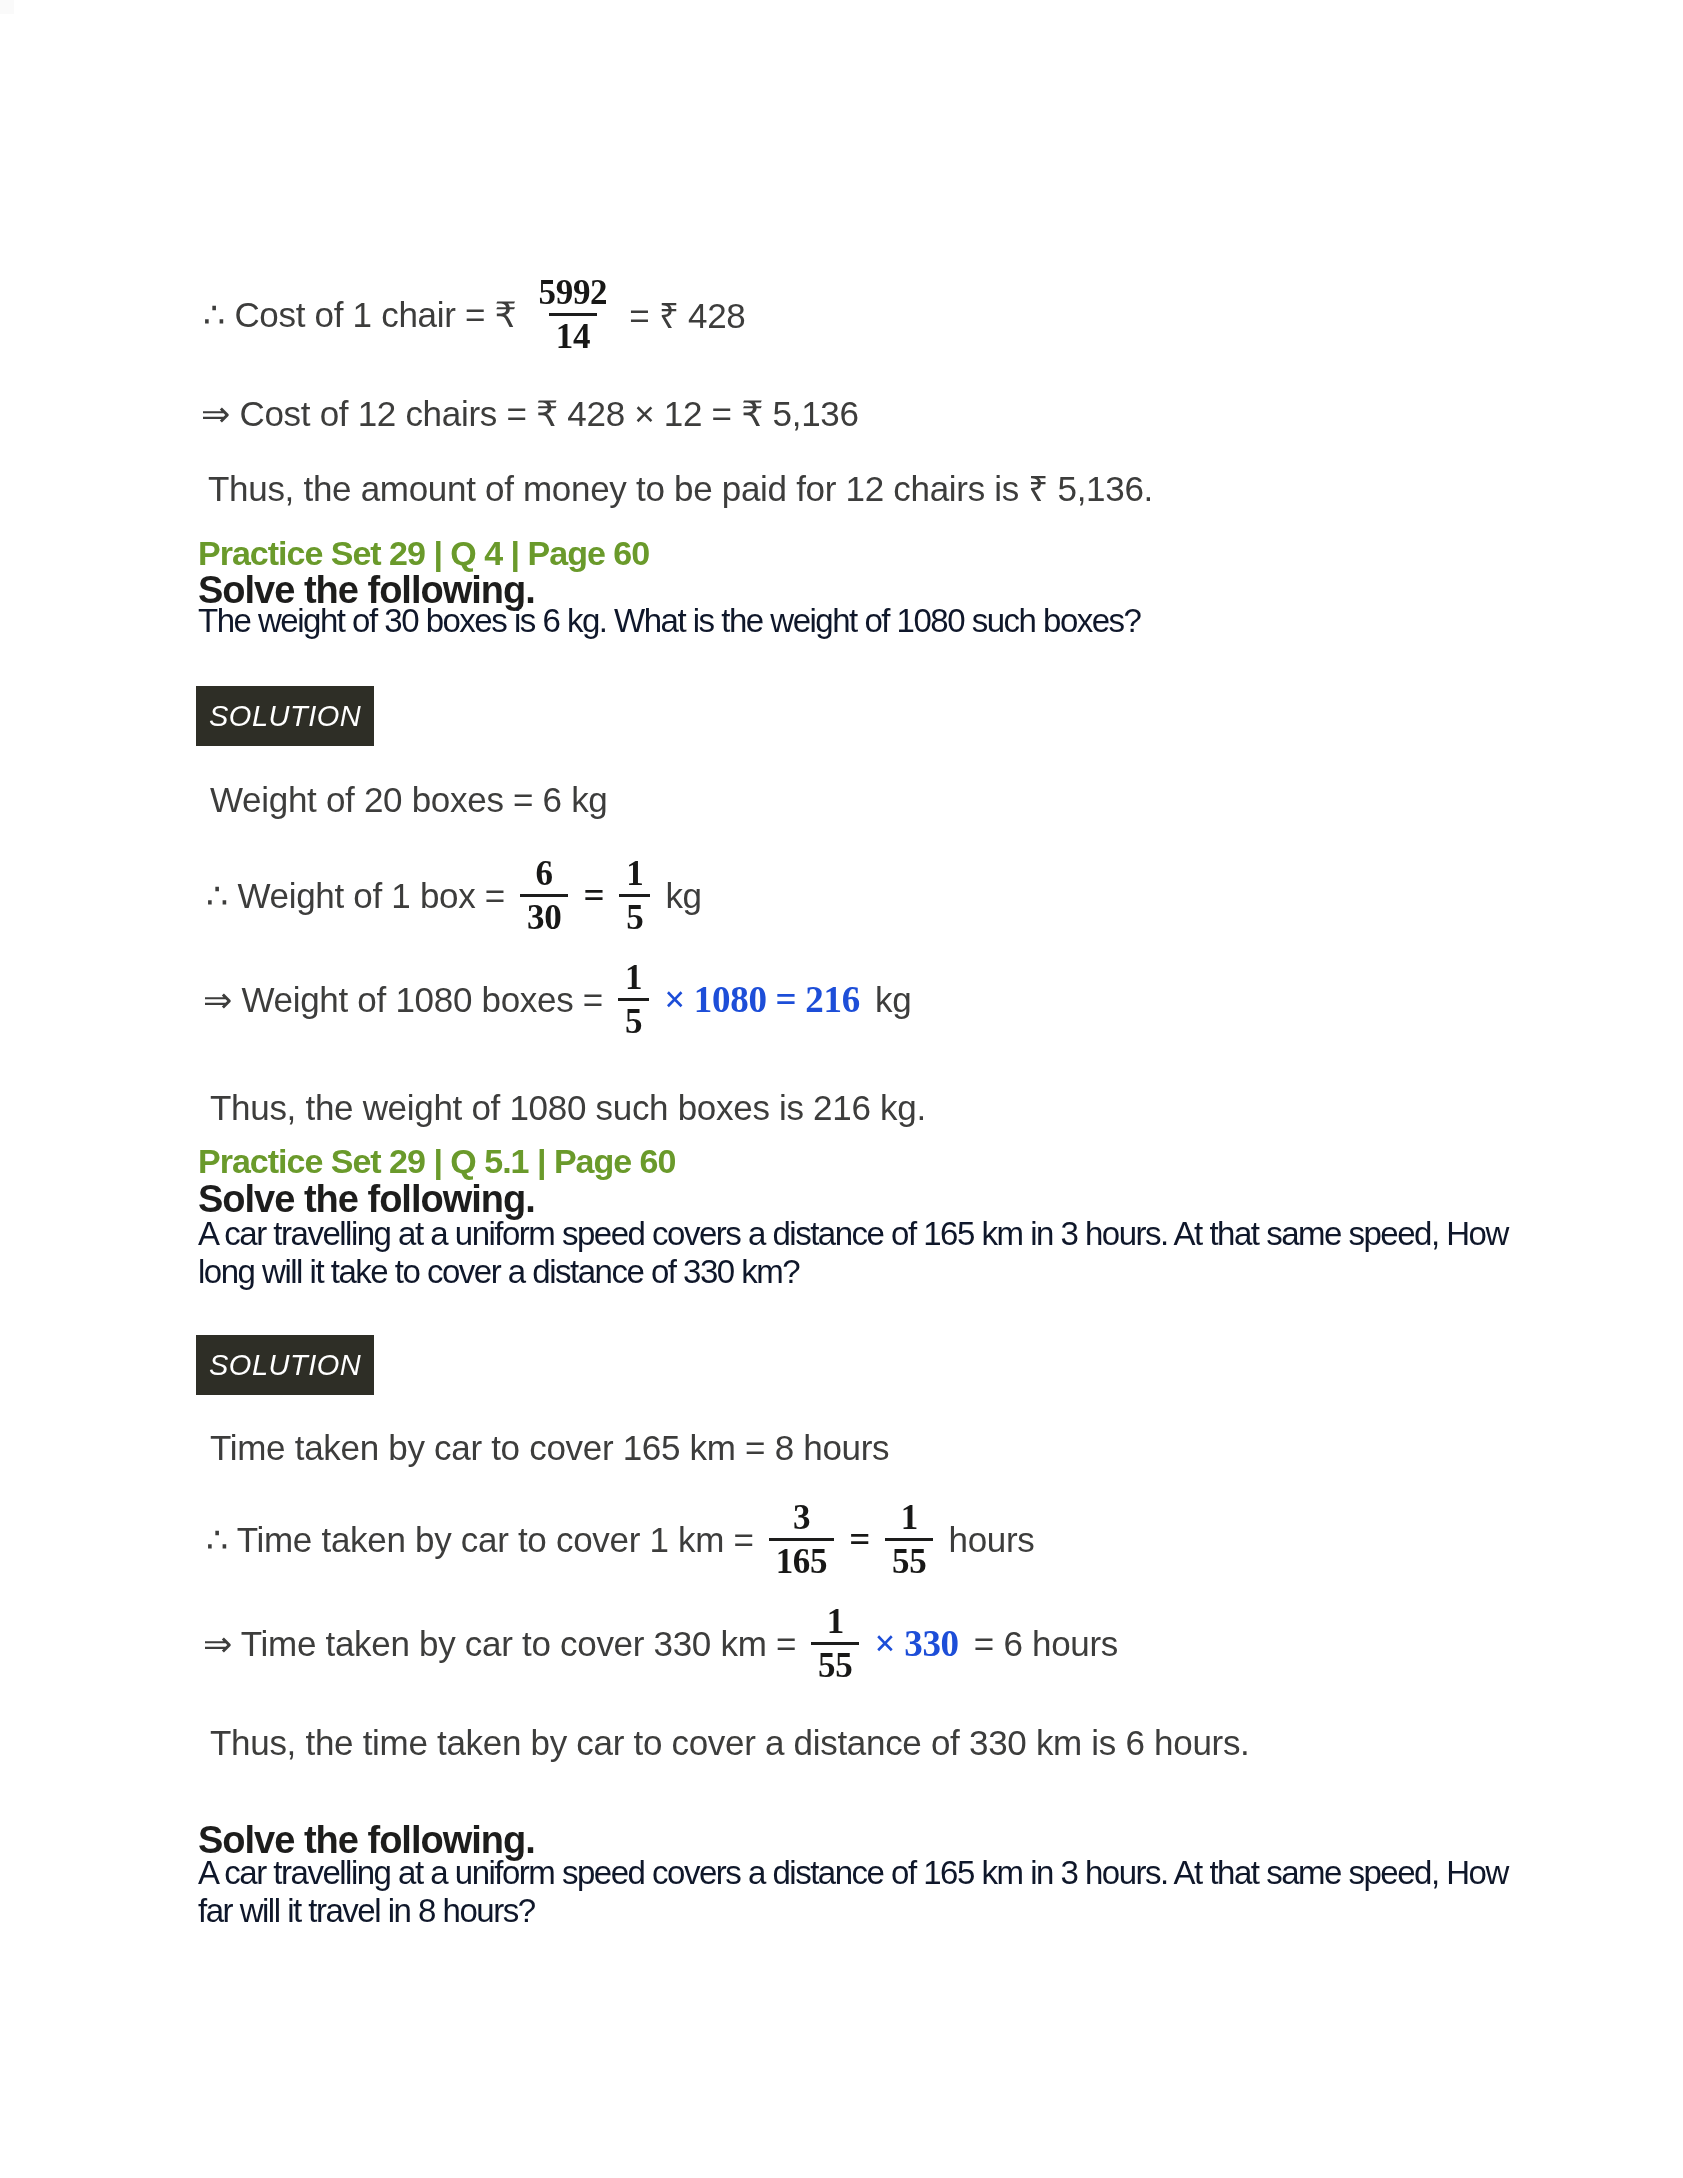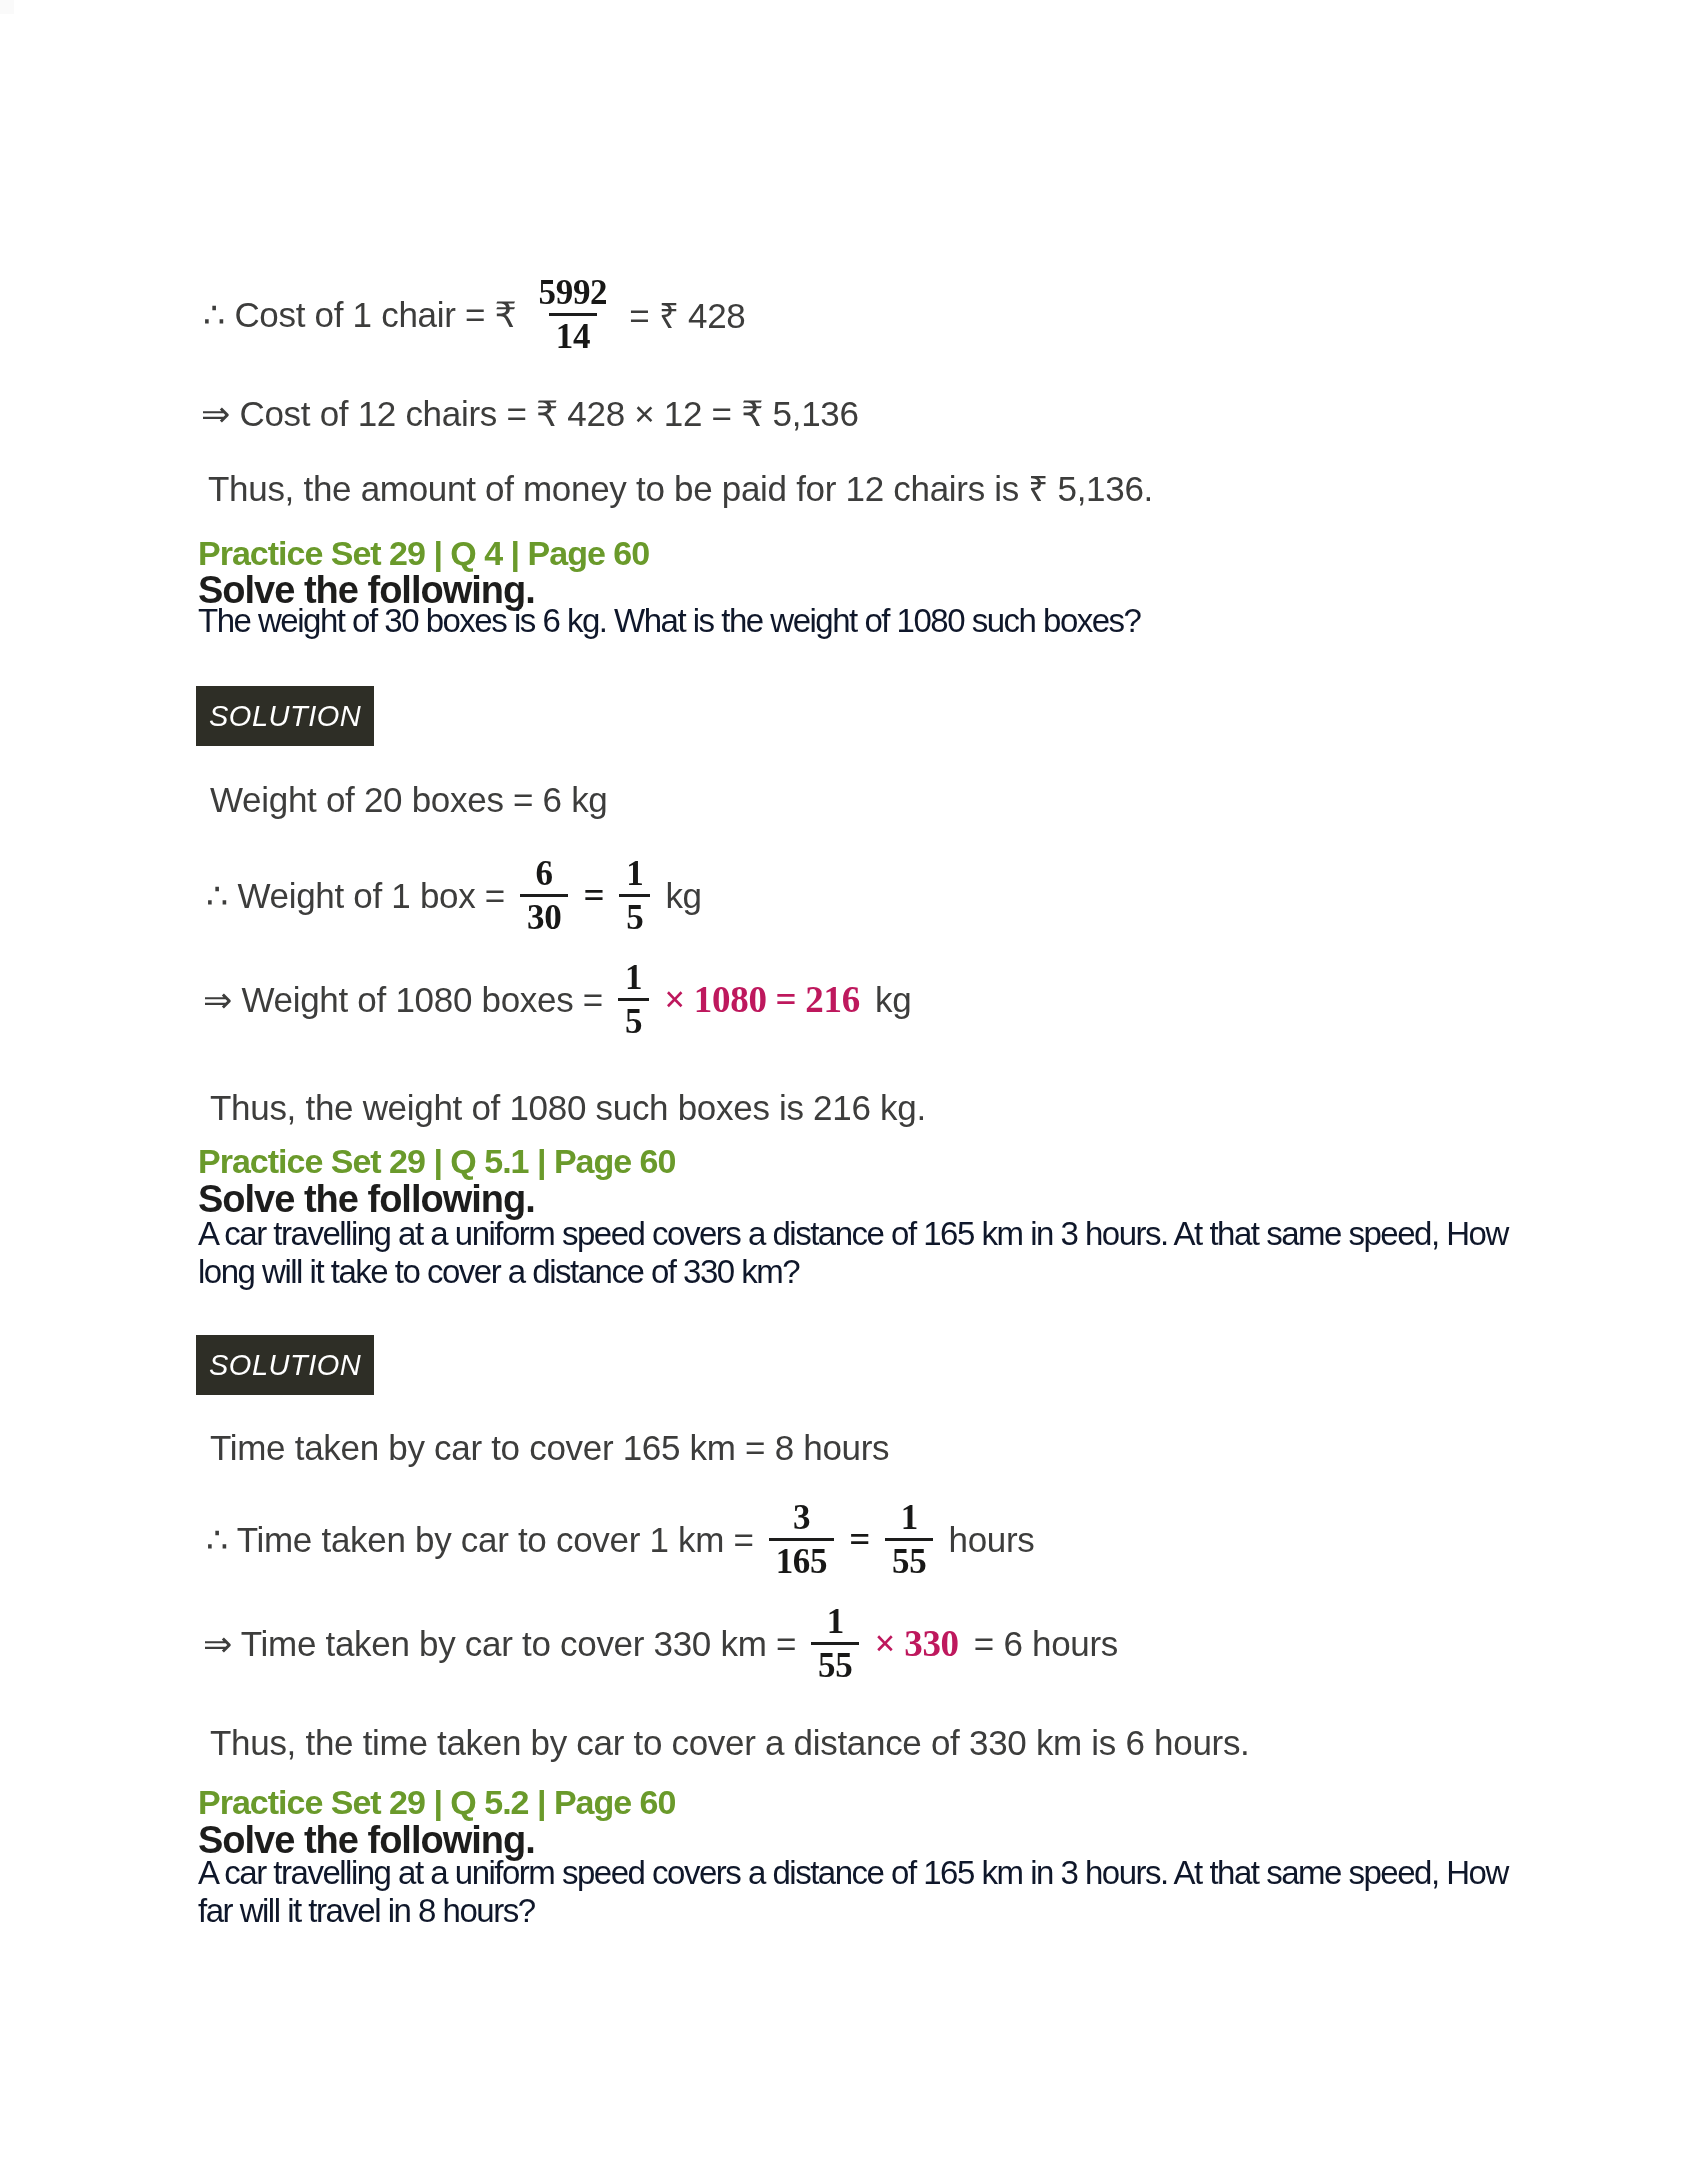--- a/index.html
+++ b/index.html
@@ -28,21 +28,21 @@
   }
   .frac{
     display:inline-flex;flex-direction:column;align-items:center;
     font-family:"Liberation Serif", serif;font-weight:700;
     font-size:35px;line-height:1.18;color:#181817;text-align:right;
   }
   .frac .num{padding:0 7px;}
   .frac .den{border-top:3px solid #1d1d1c;padding:0 7px;}
   .mathrun{
     font-family:"Liberation Serif", serif;font-weight:700;
-    font-size:37px;color:#be185d;
+    font-size:37px;color:#1d4ed8;
   }
   .eqserif{
     font-family:"Liberation Serif", serif;font-weight:700;
     font-size:37px;color:#181817;
   }
   
   .green{
     font-size:34px;font-weight:700;color:#6a9a2b;
     letter-spacing:-1px;white-space:nowrap;line-height:1.2;
   }
@@ -147,18 +147,17 @@
     <span class="frac">
       <span class="num">1</span>
       <span class="den">55</span>
     </span>
     <span class="mathrun">× 330</span>
     <span>= 6 hours</span>
   </div>
 
   <div class="abs sol" style="left:210px;top:1721px">Thus, the time taken by car to cover a distance of 330 km is 6 hours.</div>
 
-  <div class="abs green" style="left:198px;top:1782px">Practice Set 29 | Q 5.2 | Page 60</div>
   <div class="abs solve" style="left:198px;top:1818px">Solve the following.</div>
   <div class="abs question" style="left:198px;top:1854px">A car travelling at a uniform speed covers a distance of 165 km in 3 hours. At that same speed, How far will it travel in 8 hours?</div>
 
 </div>
 
 
 </body></html>

